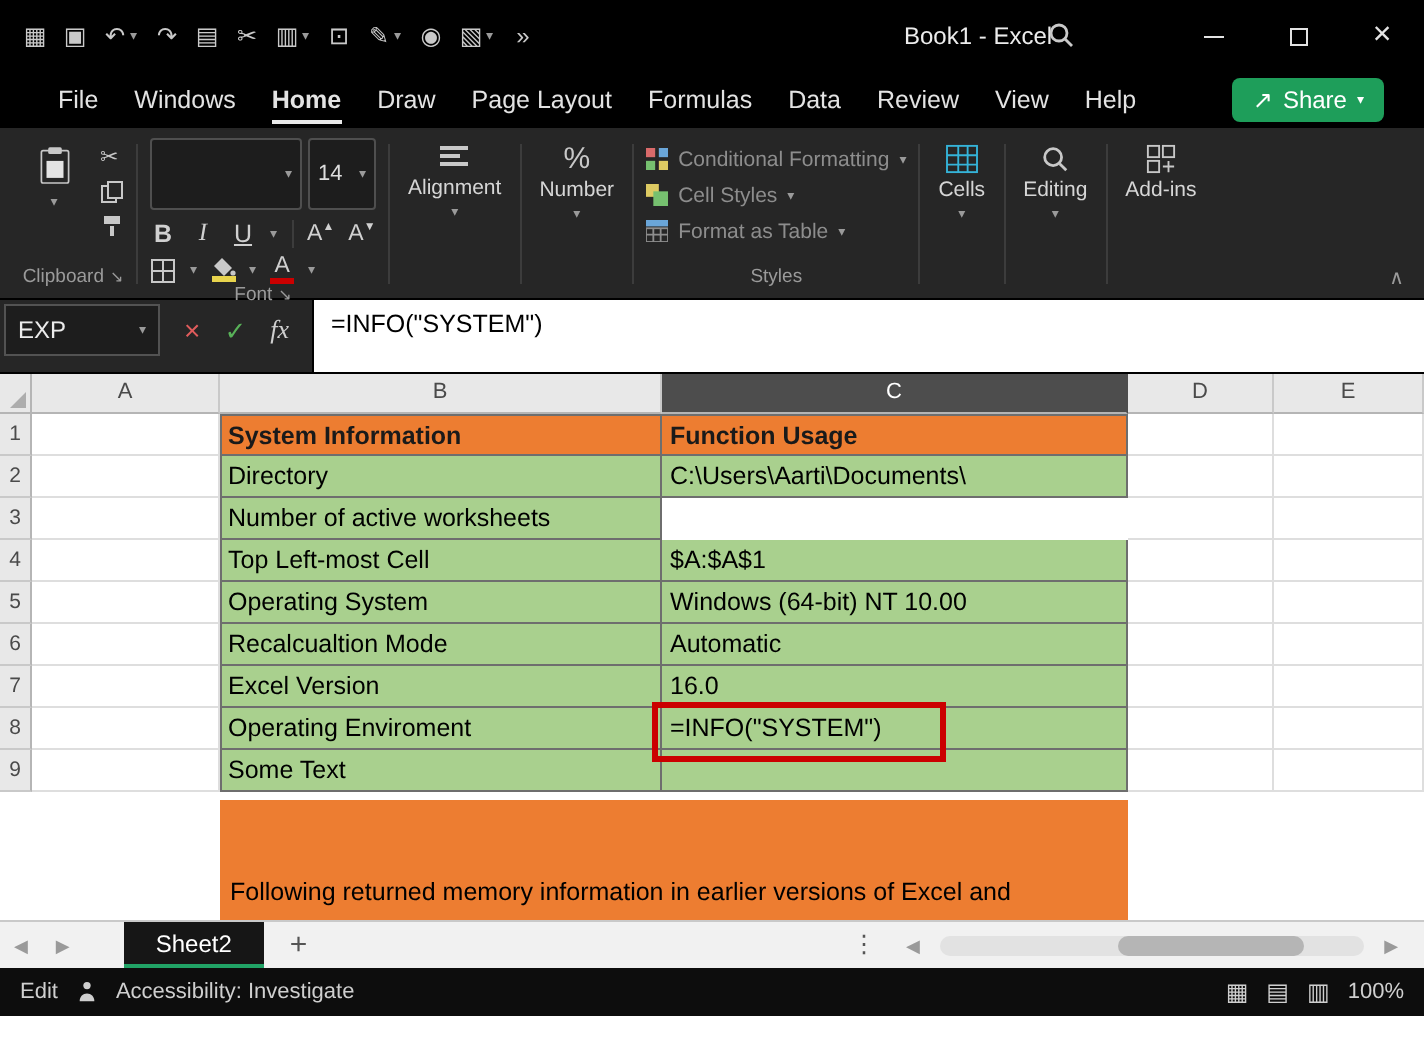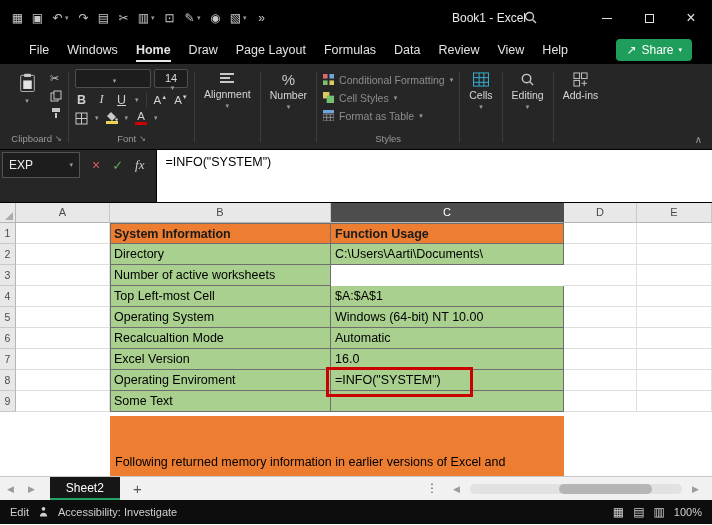--- a/index.html
+++ b/index.html
@@ -37,42 +37,42 @@
   .rgroup { display:flex; flex-direction:column; padding:2px 5px; }
   .rlabel { margin-top:auto; font-size:9.5px; color:#9a9a9a; text-align:center;
             display:flex; align-items:center; justify-content:center; gap:3px; padding-bottom:1px; }
   .launcher { font-size:8px; color:#9a9a9a; }
   .clip-row { display:flex; gap:7px; }
   .paste-btn { display:flex; flex-direction:column; align-items:center; width:32px; padding-top:3px; gap:3px; }
   .small-stack { display:flex; flex-direction:column; gap:4px; padding-top:3px; }
   .sicon { font-size:11px; color:#c8c8c8; height:13px; display:flex; align-items:center; }
   .font-row1 { display:flex; gap:3px; }
   .combo { background:#1d1d1d; border:1px solid #4f4f4f; height:19px; display:flex; align-items:center;
-           justify-content:space-between; padding:2px 4px; color:#ddd; font-size:11px; border-radius:2px;flex-direction:column; }
+           justify-content:space-between; padding:17px 4px; color:#ddd; font-size:11px; border-radius:2px; }
   .font-name { width:76px; } .font-size { width:34px; }
   .combo .vcaret { margin-left:3px; }
   .font-row2, .font-row3 { display:flex; align-items:center; gap:7px; margin-top:4px; color:#d0d0d0; }
   .fmt { font-size:12.5px; width:13px; text-align:center; }
   .fmt.b { font-weight:700; }
   .fmt.i { font-style:italic; font-family:"Liberation Serif", serif; }
   .fmt.u { text-decoration:underline; }
   .mini-sep { width:1px; height:14px; background:#3c3c3c; }
   .asize { font-size:11.5px; position:relative; }
   .aarrow { font-size:6px; vertical-align:super; }
   .acolor { display:flex; flex-direction:column; align-items:center; line-height:11px; font-size:11.5px; }
   .colorbar { width:12px; height:3px; }
   .vgroup { display:flex; flex-direction:column; align-items:center; padding:5px 8px 2px; gap:2px; }
   .vlabel { font-size:10.5px; color:#d6d6d6; white-space:nowrap; }
   .vcaret { font-size:7px; color:#9a9a9a; }
   .styles-rows { display:flex; flex-direction:column; gap:3px; padding-top:3px; }
   .style-item { display:flex; align-items:center; gap:5px; font-size:10.5px; color:#8d8d8d; height:15px; white-space:nowrap; }
   .collapse-ribbon { position:absolute; right:10px; bottom:4px; color:#9a9a9a; font-size:10px; }
 
   
-  .fbar { height:52px; display:flex; background:#262626; }
+  .fbar { height:36px; display:flex; background:#262626; }
   .namebox { width:78px; height:26px; margin:2px 0 0 2px; border:1px solid #525252; background:#1d1d1d;
              color:#ececec; font-size:12px; display:flex; align-items:center; justify-content:space-between;
              padding:0 6px; }
   .fbtns { display:flex; align-items:center; height:26px; margin-top:2px; gap:12px; padding:0 12px; }
   .fx-cancel { color:#e05c5c; font-size:14px; }
   .fx-enter { color:#58b158; font-size:13px; }
   .fx-label { color:#cfcfcf; font-style:italic; font-family:"Liberation Serif", serif; font-size:13px; }
   .finput { flex:1; background:#fff; color:#000; font-size:12.5px; padding:5px 8px; border-left:1px solid #000; }
 
   
@@ -98,21 +98,21 @@
   .banner { grid-column:3 / 5; background:#ED7D31; border-top:4px solid #fff;
             display:flex; align-items:flex-end; padding:0 4px 7px 5px; font-size:12.5px; color:#000; }
   .red-annotation { position:absolute; left:326px; top:164px; width:147px; height:30px;
                     border:3px solid #cb0000; pointer-events:none; }
 
   
   .sheetbar { height:24px; background:#f1f1f1; border-top:1px solid #c9c9c9;
               display:flex; align-items:center; position:relative; }
   .nav-arrow { color:#9a9a9a; font-size:9px; padding:0 7px; }
   .sheet-tab { height:23px; background:#161616; color:#fff; font-size:12px; display:flex;
-               align-items:center; padding:0 16px; border-bottom:2px solid #21a366; margin-left:8px; }
+               align-items:center; padding:0 16px; border-bottom:2px solid #21a366; margin-left:20px; }
   .add-sheet { color:#555; font-size:15px; padding:0 13px; }
   .more-dots { position:absolute; left:426px; top:4px; color:#555; font-size:12px; }
   .hscroll { margin-left:auto; display:flex; align-items:center; width:266px; padding-right:6px; gap:3px; }
   .scroll-track { flex:1; height:10px; background:#e2e2e2; border-radius:5px; position:relative; }
   .scroll-thumb { position:absolute; left:42%; width:44%; height:10px; background:#b5b5b5; border-radius:5px; }
 
   
   .statusbar { height:24px; background:#0d0d0d; display:flex; align-items:center;
                color:#cfcfcf; font-size:11px; padding:0 10px; gap:9px; }
   .sb-right { margin-left:auto; display:flex; align-items:center; gap:9px; }

